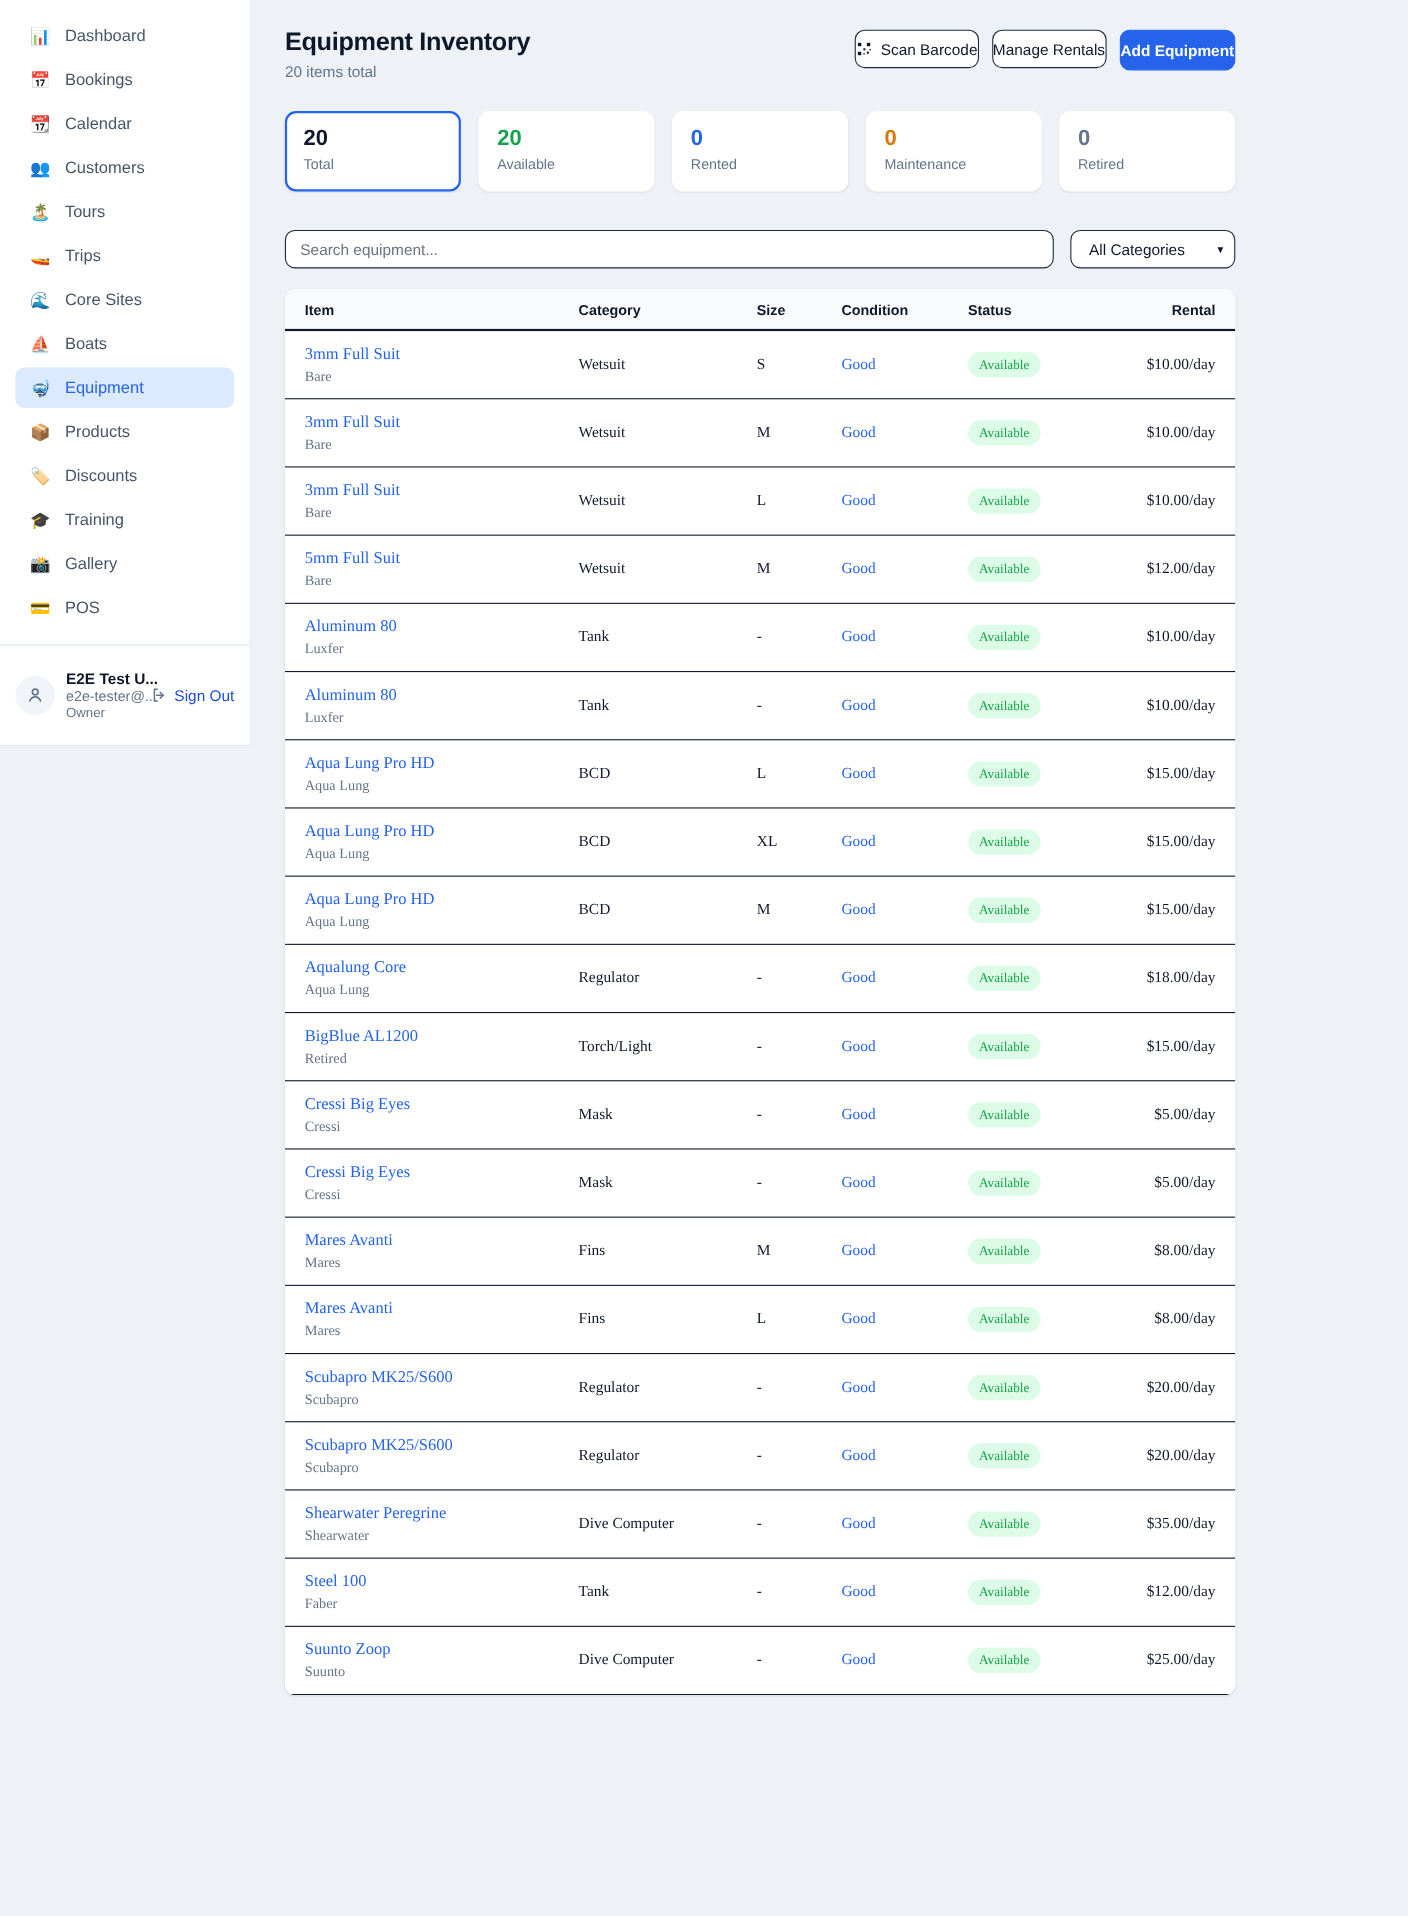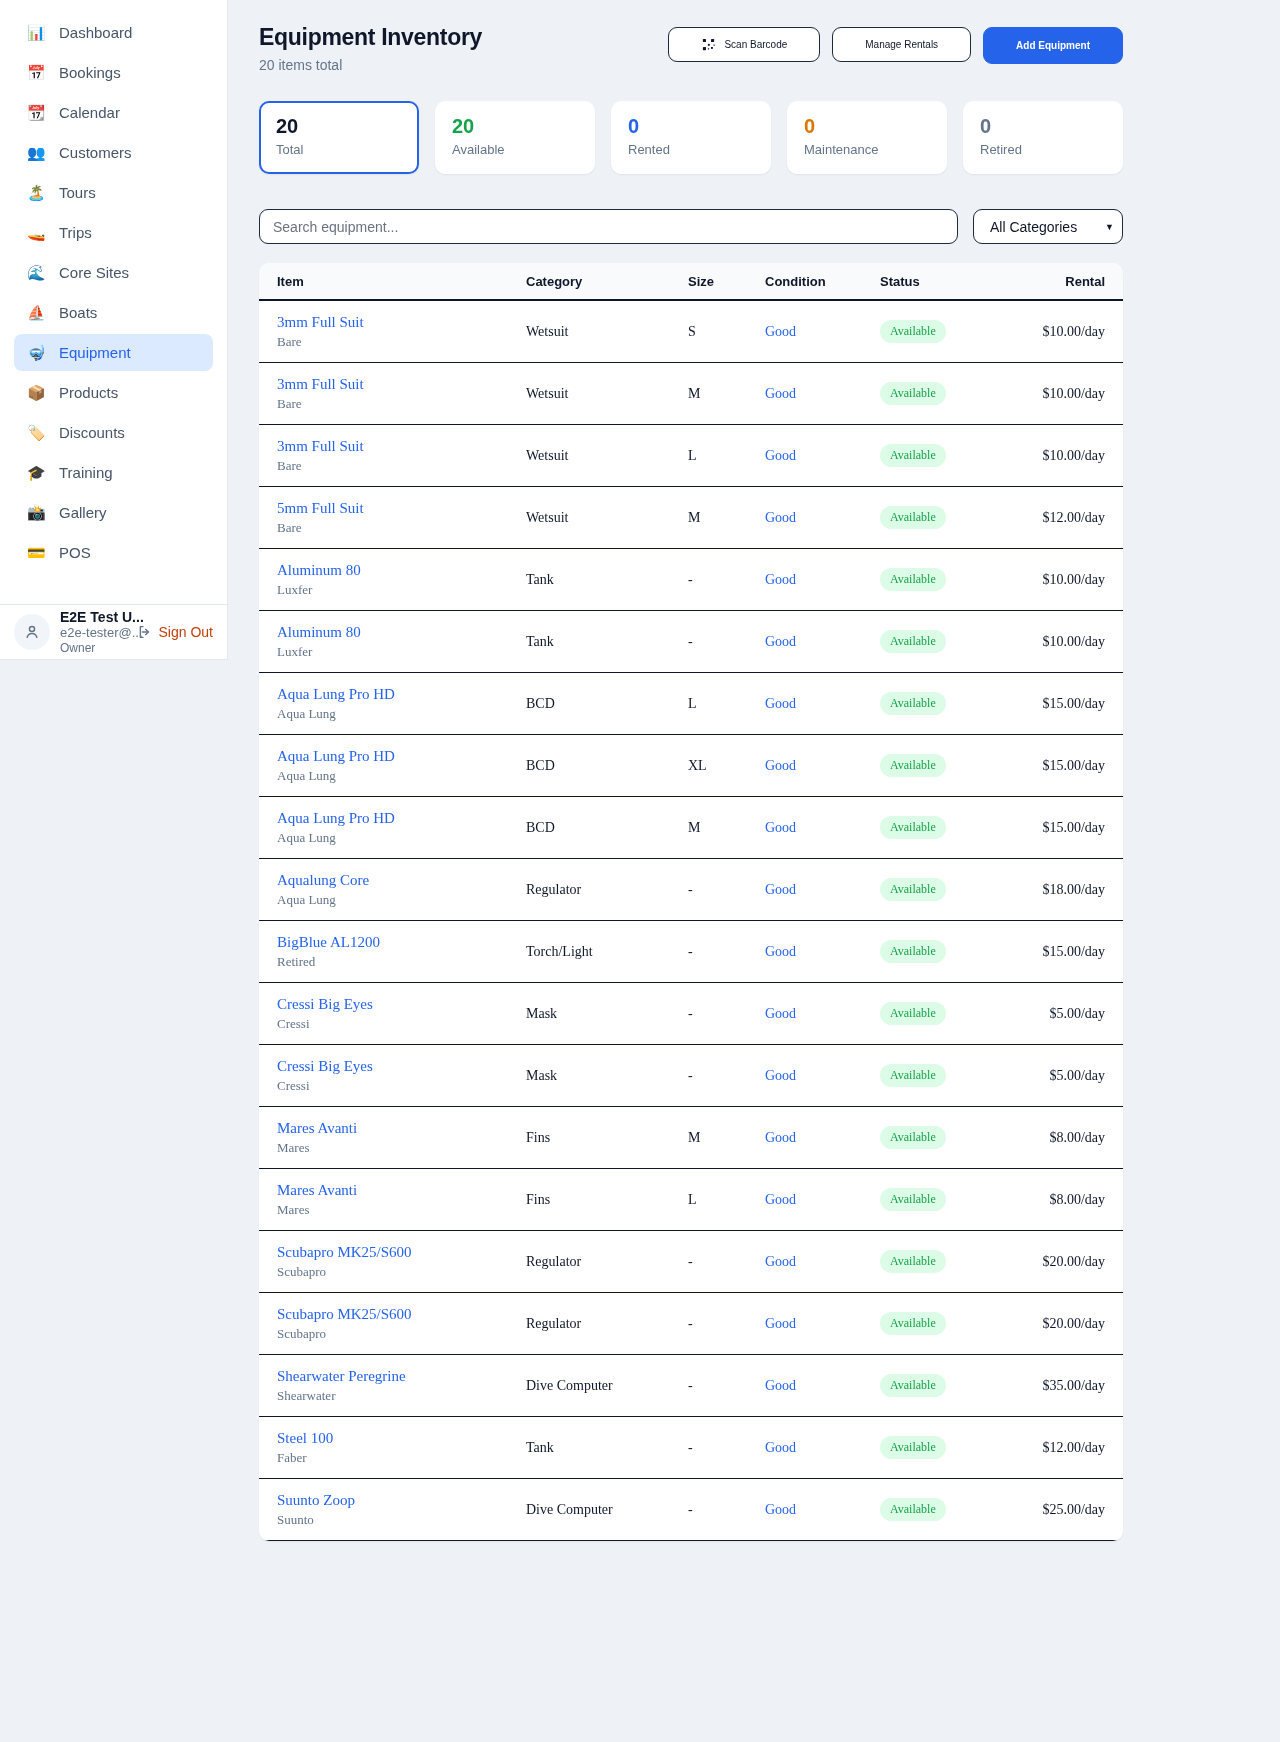--- a/index.html
+++ b/index.html
@@ -22,46 +22,46 @@
   .nav { padding:14px 14px 10px; }
   .nav-item {
     display:flex; align-items:center; gap:12px;
     height:37px; padding:0 13px; margin-bottom:3px;
     border-radius:8px; cursor:pointer;
     color:#475569; font-size:15px;
   }
   .nav-item.active { background:#dbeafe; color:#2563eb; font-weight:500; }
   .nav-icon { width:20px; font-size:15px; text-align:center; flex:0 0 20px; }
   .user-box {
-    border-top:1px solid #e2e8f0; margin-top:20px;
-    padding:4px 14px; display:flex; align-items:center; gap:10px;
+    border-top:1px solid #e2e8f0; margin-top:2px;
+    padding:22px 14px; display:flex; align-items:center; gap:10px;
   }
   .avatar {
     width:36px; height:36px; flex:0 0 36px; border-radius:50%;
     background:#f1f5f9; display:flex; align-items:center; justify-content:center;
   }
   .user-meta { min-width:0; }
   .user-name { font-size:14px; font-weight:700; color:#0f172a; white-space:nowrap; }
   .user-email { font-size:13px; color:#64748b; white-space:nowrap; }
   .user-role { font-size:12px; color:#64748b; margin-top:1px; }
   .signout {
     margin-left:auto; display:flex; align-items:center; gap:6px;
-    color:#c2410c; font-size:14px; cursor:pointer; white-space:nowrap;
+    color:#1d4ed8; font-size:14px; cursor:pointer; white-space:nowrap;
   }
   
   .main { flex:1; padding:24px 0 40px 31px; }
   .main-inner { width:864px; }
   .page-head { display:flex; align-items:flex-start; justify-content:space-between; }
   .page-title { font-size:23px; font-weight:700; letter-spacing:-.3px; }
   .page-sub { font-size:14px; color:#64748b; margin-top:6px; }
   .head-actions { display:flex; gap:12px; margin-top:3px; }
   .btn {
-    display:flex; align-items:center; gap:8px; height:35px; padding:0 32px;
+    display:flex; align-items:center; gap:8px; height:35px; padding:0 0;
     border:1px solid #1e293b; border-radius:9px; background:#fff;
-    font-size:10px; font-weight:500; color:#0f172a; cursor:pointer;
+    font-size:14px; font-weight:500; color:#0f172a; cursor:pointer;
     font-family:inherit;
   }
   .btn-primary { background:#2563eb; border-color:#2563eb; color:#fff; height:37px; font-weight:600; }
   
   .stats { display:flex; gap:16px; margin-top:28px; }
   .stat-card {
     flex:1; background:#fff; border-radius:10px; padding:13px 16px; height:73px;
     border:1px solid #fff; box-shadow:0 1px 2px rgba(15,23,42,.06);
   }
   .stat-card.selected { border:2px solid #2563eb; padding:12px 15px; }

